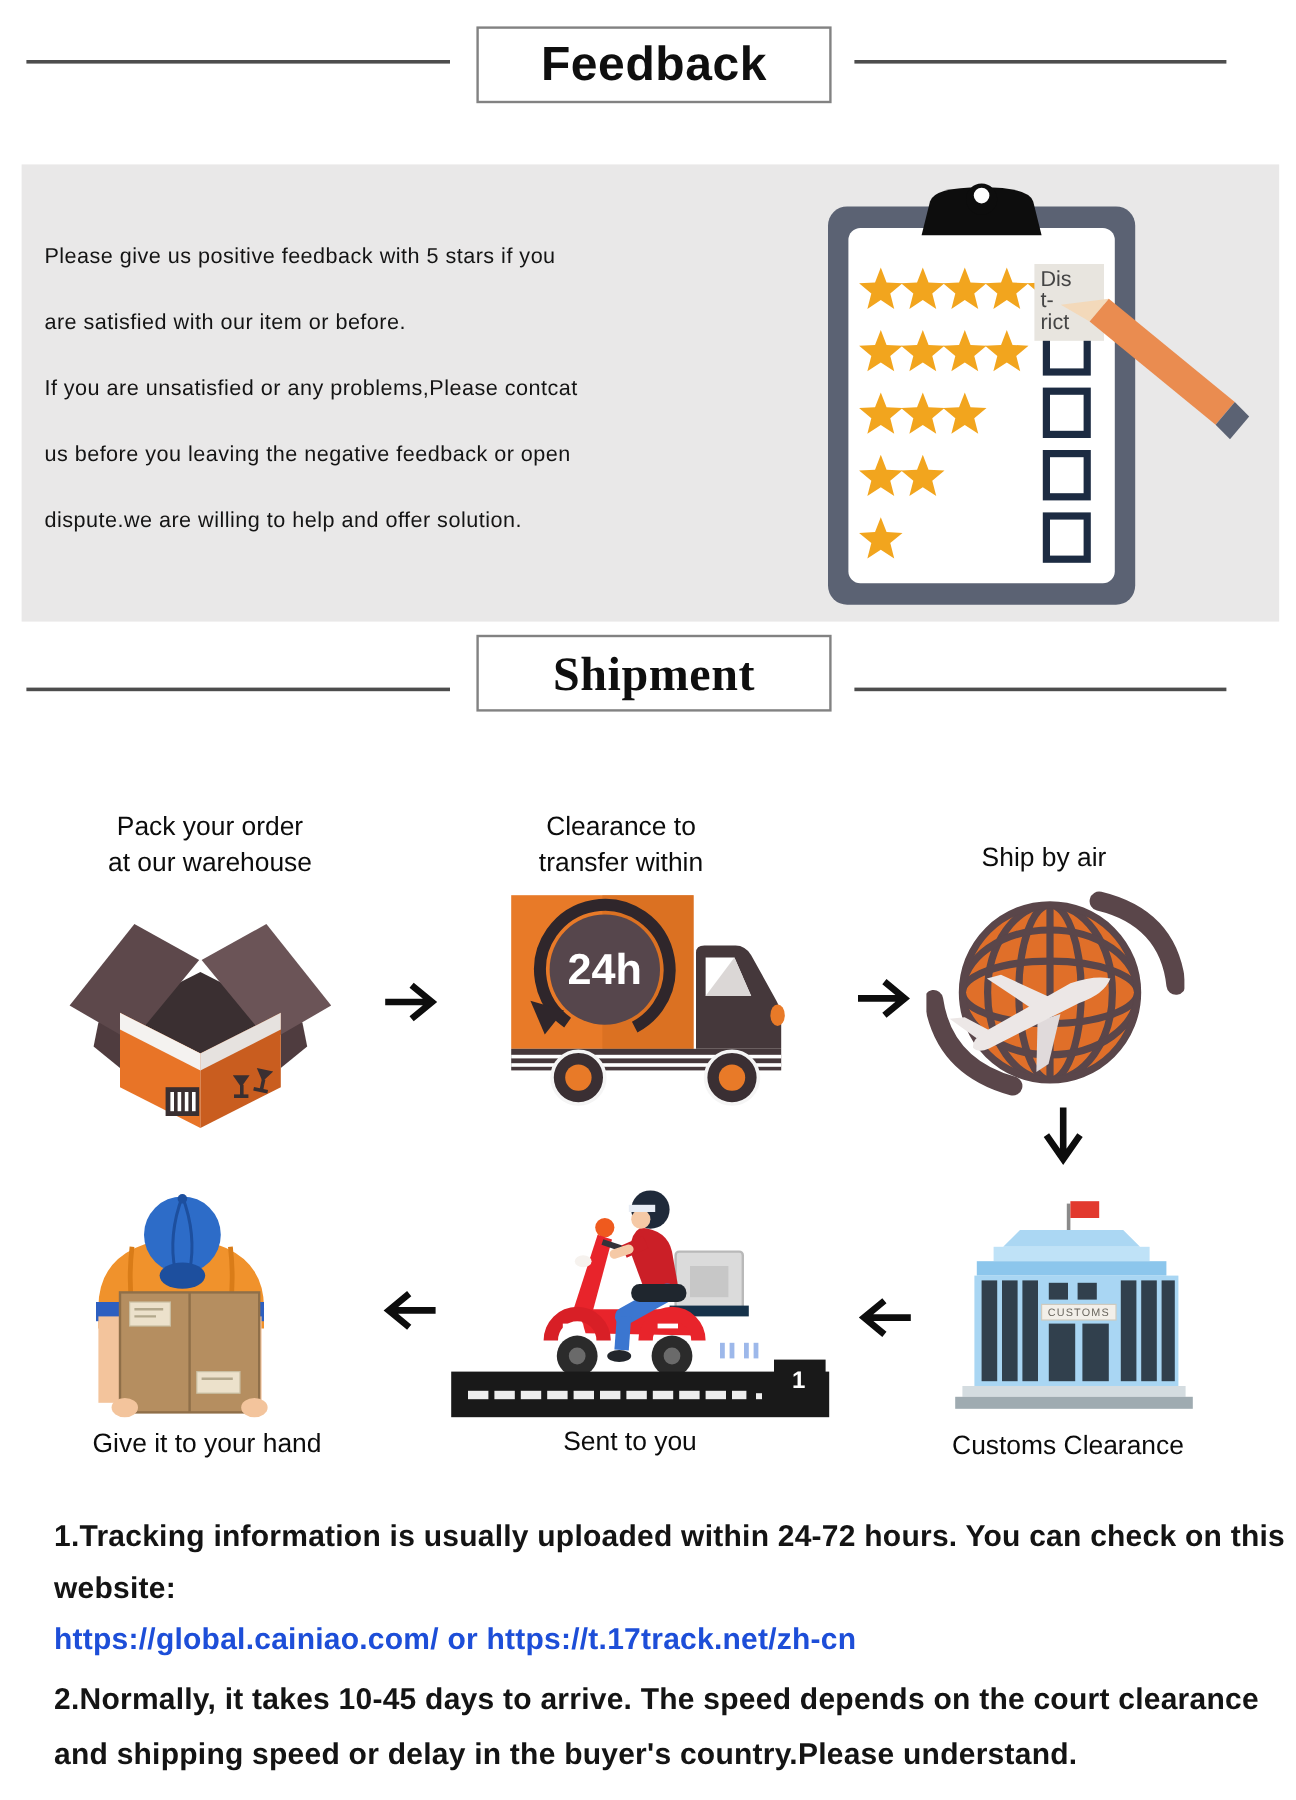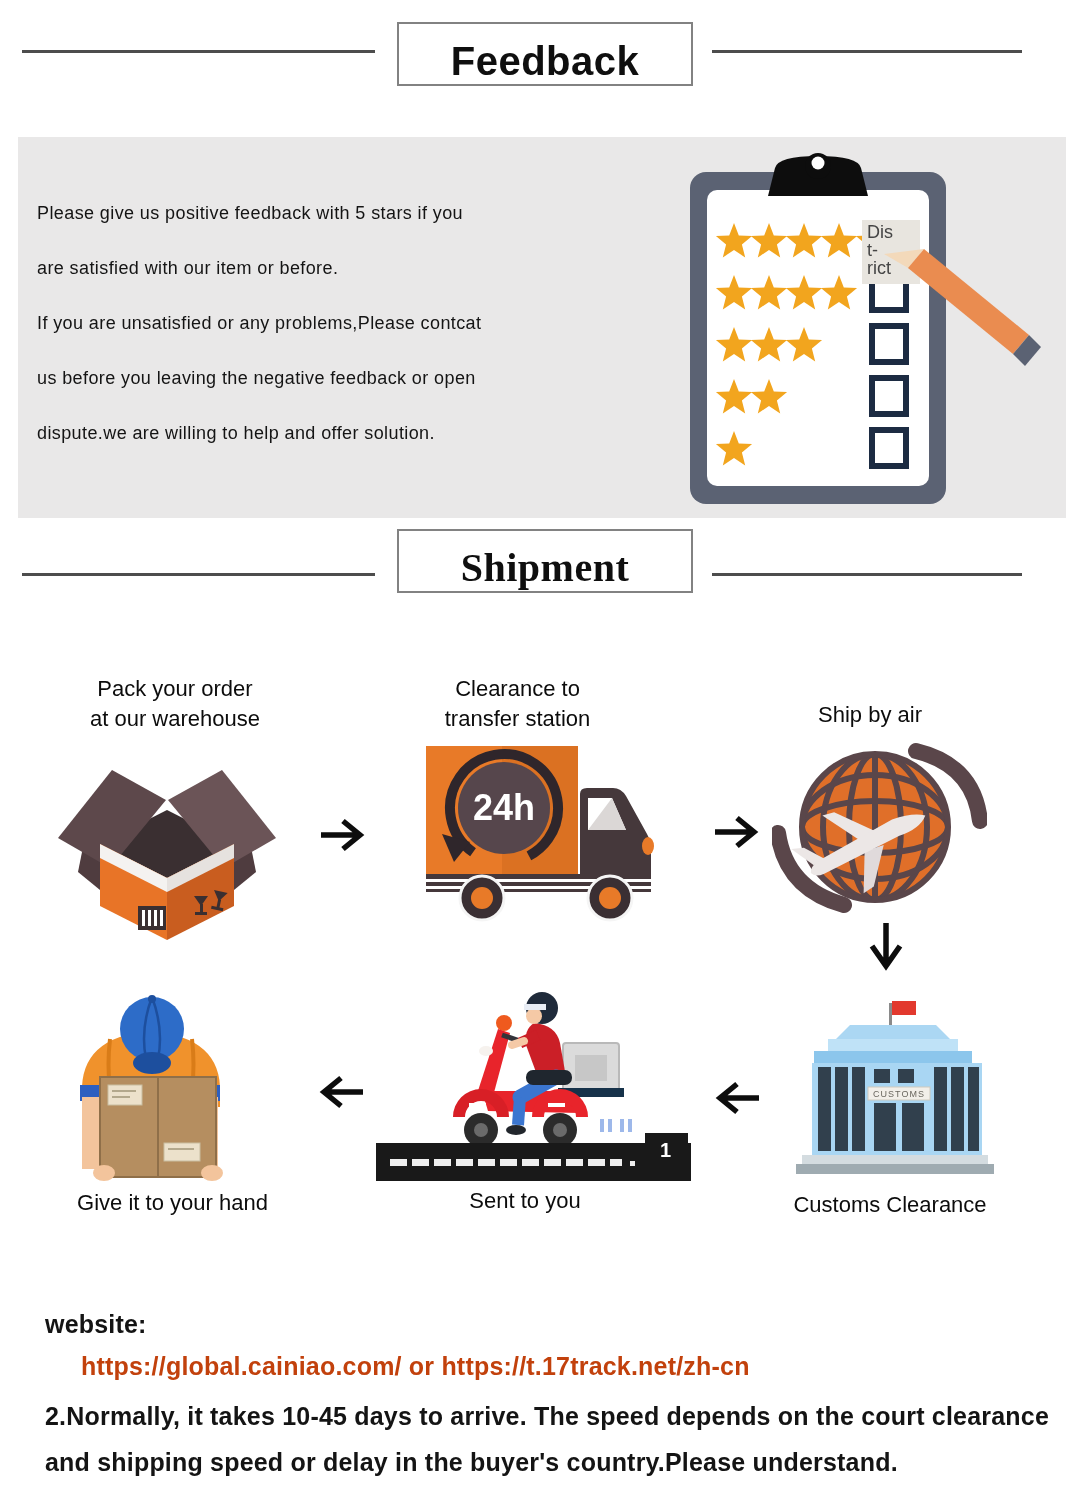--- a/index.html
+++ b/index.html
@@ -1,29 +1,29 @@
 <!DOCTYPE html>
 <html><head>
 <meta charset="utf-8">
 <style>
   html,body{margin:0;padding:0;background:#ffffff;}
   .page{position:relative;width:1080px;height:1500px;background:#ffffff;
         font-family:"Liberation Sans",sans-serif;overflow:hidden;}
   .hline{position:absolute;height:3px;background:#4d4d4d;}
-  .title-box{position:absolute;display:flex;align-items:flex-end;justify-content:center;
+  .title-box{position:absolute;display:flex;align-items:center;justify-content:center;
         background:#fff;border:2px solid #828282;font-size:40px;font-weight:bold;
         color:#0f0f0f;letter-spacing:0.5px;}
   .panel{position:absolute;left:18px;top:137px;width:1048px;height:381px;background:#e9e8e8;}
   .fb-lines{position:absolute;left:37px;top:186px;font-size:18px;line-height:55px;
         color:#141414;letter-spacing:0.4px;font-weight:500;white-space:nowrap;}
   .step-label{position:absolute;text-align:center;font-size:22px;line-height:30px;
         color:#0c0c0c;font-weight:500;}
   .note{position:absolute;left:45px;font-size:25px;color:#141414;font-weight:600;
         letter-spacing:0.2px;white-space:nowrap;}
-  .note.red{color:#c2410c;margin-left:36px;}
+  .note.red{color:#1d4ed8;}
   .icon{position:absolute;}
   svg text{font-family:"Liberation Sans",sans-serif;}
 </style>
 </head>
 <body>
 
 <div class="page">
 
   <div class="hline" style="left:22px;top:50px;width:353px;"></div>
   <div class="title-box" style="left:397px;top:22px;width:292px;height:60px;">
@@ -92,21 +92,21 @@
     <span>Shipment</span>
   </div>
   <div class="hline" style="left:712px;top:573px;width:310px;"></div>
 
   <div class="step-label" style="left:55px;top:674px;width:240px;">
     <div>Pack your order</div>
     <div>at our warehouse</div>
   </div>
   <div class="step-label" style="left:400px;top:674px;width:235px;">
     <div>Clearance to</div>
-    <div>transfer station</div>
+    <div>transfer within</div>
   </div>
   <div class="step-label" style="left:770px;top:700px;width:200px;">
     <div>Ship by air</div>
   </div>
 
   <svg class="icon" style="left:52px;top:740px;" width="230" height="200" viewBox="0 0 230 200">
     <polygon points="48,104 48,150 26,132 30,112" fill="#4f3c3f"></polygon>
     <polygon points="182,104 182,150 204,132 200,112" fill="#4f3c3f"></polygon>
     <polygon points="48,104 115,70 182,104 115,138" fill="#3a2f31"></polygon>
     <polygon points="6,98 60,30 114,60 58,128" fill="#5d484b"></polygon>
@@ -309,18 +309,19 @@
   <div class="step-label" style="left:60px;top:1188px;width:225px;">
     <div>Give it to your hand</div>
   </div>
   <div class="step-label" style="left:425px;top:1186px;width:200px;">
     <div>Sent to you</div>
   </div>
   <div class="step-label" style="left:765px;top:1190px;width:250px;">
     <div>Customs Clearance</div>
   </div>
 
+  <div class="note" style="top:1266px;">1.Tracking information is usually uploaded within 24-72 hours. You can check on this</div>
   <div class="note" style="top:1310px;">website:</div>
   <div class="note red" style="top:1352px;">https://global.cainiao.com/ or https://t.17track.net/zh-cn</div>
   <div class="note" style="top:1402px;">2.Normally, it takes 10-45 days to arrive. The speed depends on the court clearance</div>
   <div class="note" style="top:1448px;">and shipping speed or delay in the buyer's country.Please understand.</div>
 
 </div>
 
 </body></html>

